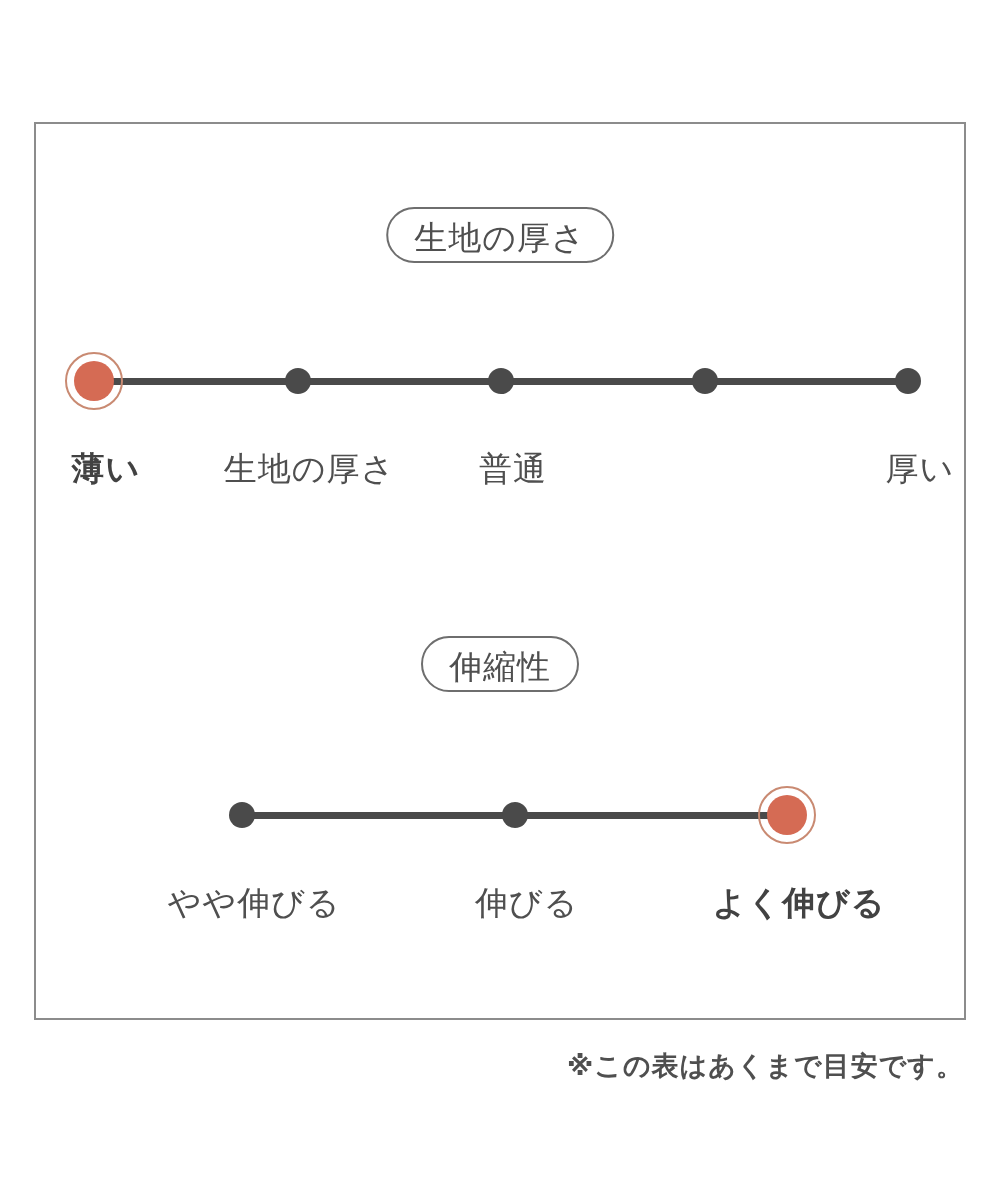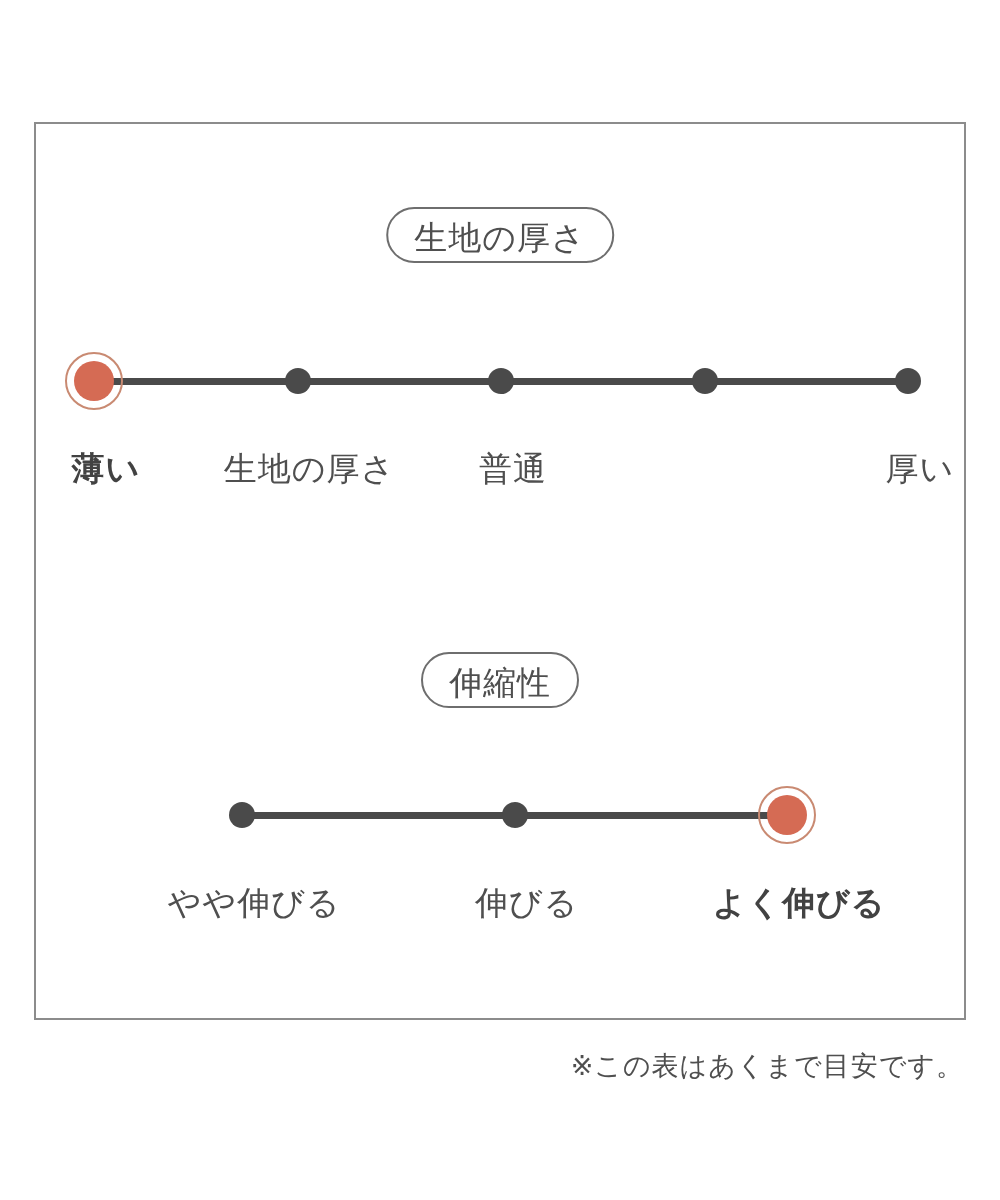--- a/index.html
+++ b/index.html
@@ -33,21 +33,21 @@
     display: flex;
     align-items: flex-end;
     justify-content: center;
     font-size: 33px;
     letter-spacing: 1px;
     color: var(--text, #4f4f4f);
     white-space: nowrap;
     background: #fff;
   }
   .pill-0 { top: 83px; }
-  .pill-1 { top: 528px; font-family: Liberation Serif, serif; }
+  .pill-1 { top: 512px; font-family: Liberation Serif, serif; }
   .scale { position: absolute; height: 64px; }
   .scale-0 { top: 225px; left: 58px;  width: 814px; }
   .scale-1 { top: 659px; left: 206px; width: 545px; }
   .track {
     position: absolute;
     left: 0; right: 0;
     top: 50%;
     height: 7px;
     margin-top: -3.5px;
     background: var(--track, #4a4a4a);
@@ -86,21 +86,21 @@
   }
   .label.selected {
     font-weight: 700;
     color: #424242;
   }
   .footnote {
     position: absolute;
     right: 36px;
     top: 1048px;
     font-size: 27px;
-    font-weight: 400;
+    font-weight: 700;
     letter-spacing: 1px;
     color: var(--text, #4f4f4f);
     white-space: nowrap;
   }
 </style>
 </head>
 <body>
 
 <div class="canvas">
   <div class="panel">

